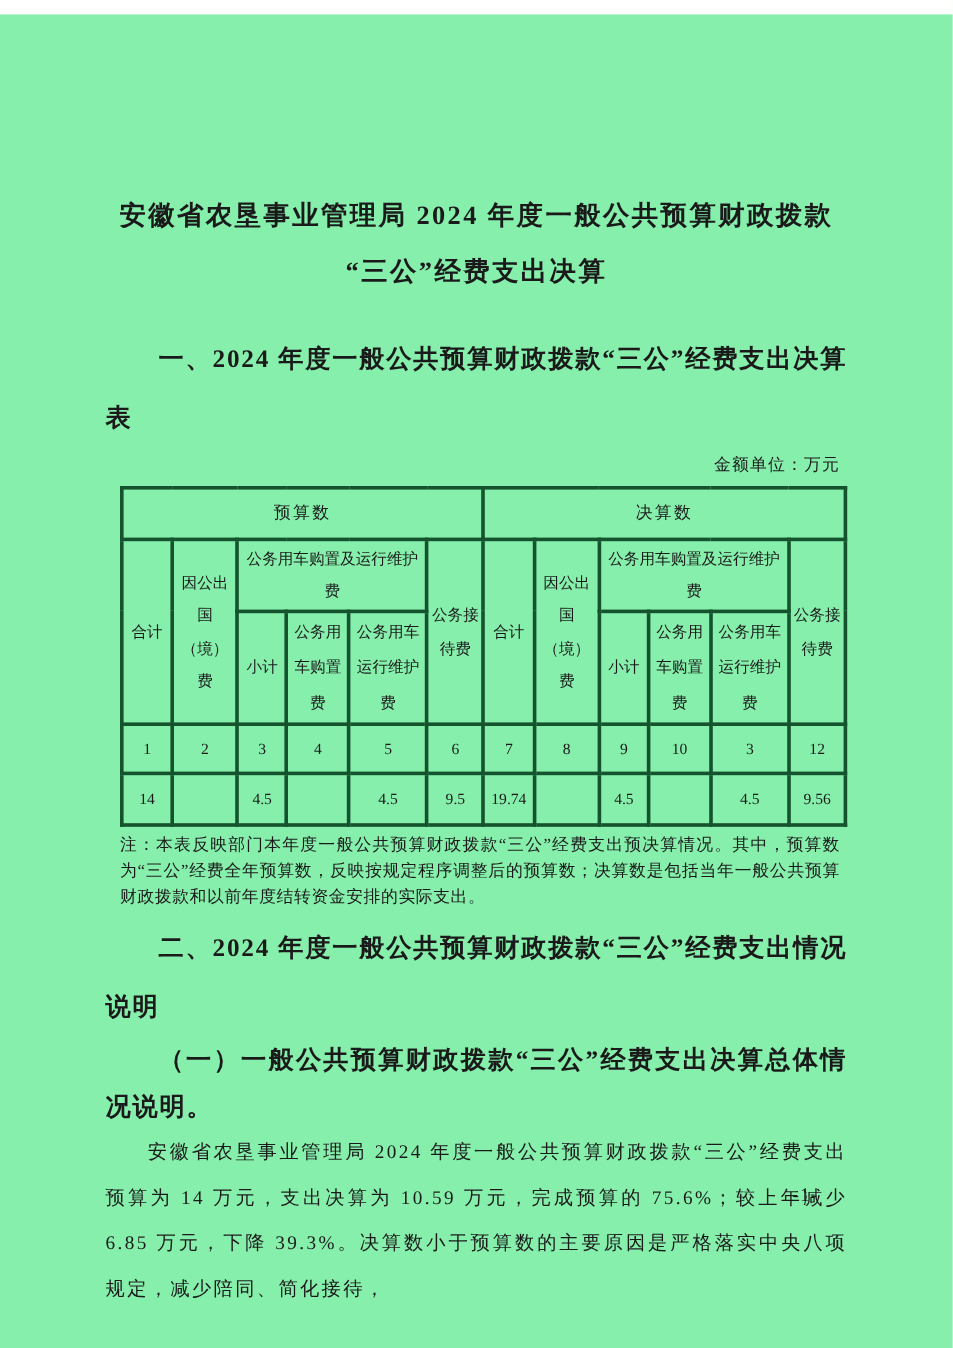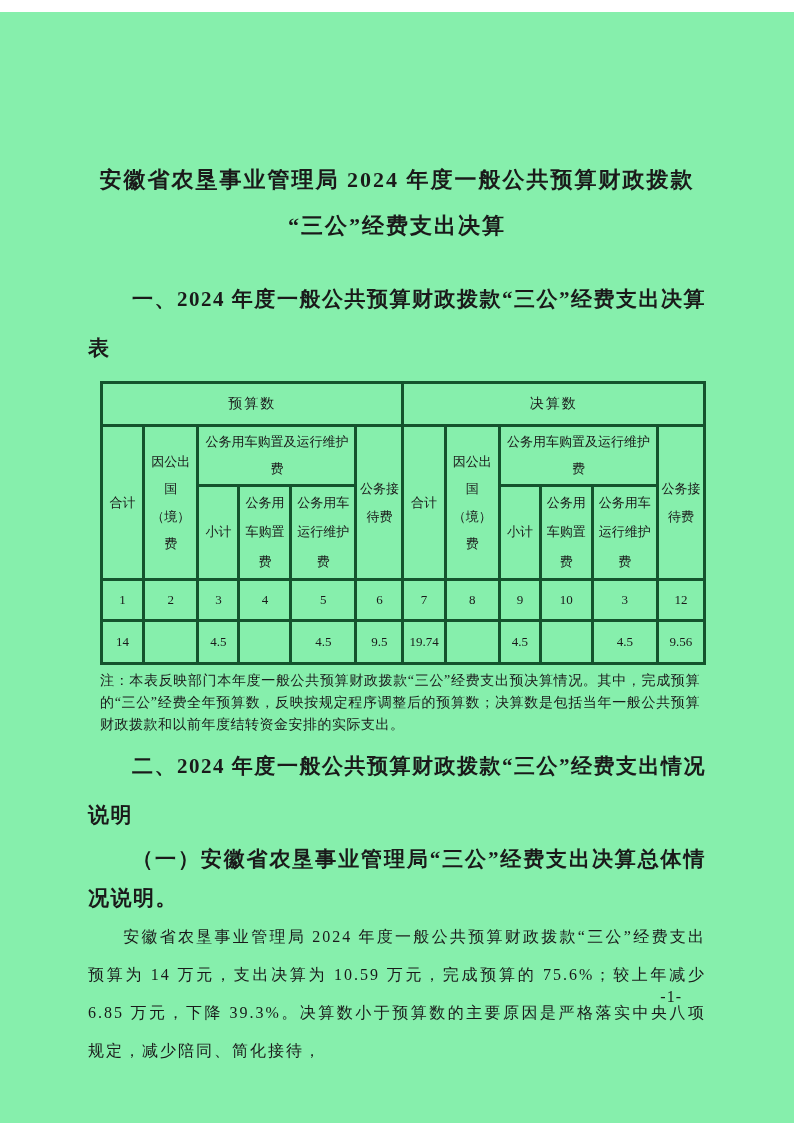--- a/index.html
+++ b/index.html
@@ -99,20 +99,21 @@
 
 <div class="page">
 
   <h1 class="doc-title">
     <span>安徽省农垦事业管理局 2024 年度一般公共预算财政拨款</span>
     <span>“三公”经费支出决算</span>
   </h1>
 
   <h2 class="sec-heading">一、2024 年度一般公共预算财政拨款“三公”经费支出决算表</h2>
 
+  <div class="unit-label">金额单位：万元</div>
 
   <table class="budget">
     <colgroup>
       <col style="width:7.0%">
         <col style="width:9.0%">
         <col style="width:6.8%">
       <col style="width:8.6%">
         <col style="width:10.8%">
         <col style="width:7.8%">
       <col style="width:7.0%">
@@ -169,23 +170,23 @@
       <td>19.74</td>
       <td></td>
       <td>4.5</td>
       <td></td>
       <td>4.5</td>
       <td>9.56</td>
     </tr>
   </tbody>
     </table>
 
-  <p class="note">注：本表反映部门本年度一般公共预算财政拨款“三公”经费支出预决算情况。其中，完成预算的“三公”经费全年预算数，反映按规定程序调整后的预算数；决算数是包括当年一般公共预算财政拨款和以前年度结转资金安排的实际支出。</p>
+  <p class="note">注：本表反映部门本年度一般公共预算财政拨款“三公”经费支出预决算情况。其中，预算数为“三公”经费全年预算数，反映按规定程序调整后的预算数；决算数是包括当年一般公共预算财政拨款和以前年度结转资金安排的实际支出。</p>
 
   <h2 class="sec-heading tight">二、2024 年度一般公共预算财政拨款“三公”经费支出情况说明</h2>
 
-  <h3 class="sub-heading">（一）安徽省农垦事业管理局“三公”经费支出决算总体情况说明。</h3>
+  <h3 class="sub-heading">（一）一般公共预算财政拨款“三公”经费支出决算总体情况说明。</h3>
 
   <p class="body-par">安徽省农垦事业管理局 2024 年度一般公共预算财政拨款“三公”经费支出预算为 14 万元，支出决算为 10.59 万元，完成预算的 75.6%；较上年减少 6.85 万元，下降 39.3%。决算数小于预算数的主要原因是严格落实中央八项规定，减少陪同、简化接待，</p>
 
   <div class="page-number">-1-</div>
 
 </div>
 
 </body></html>

